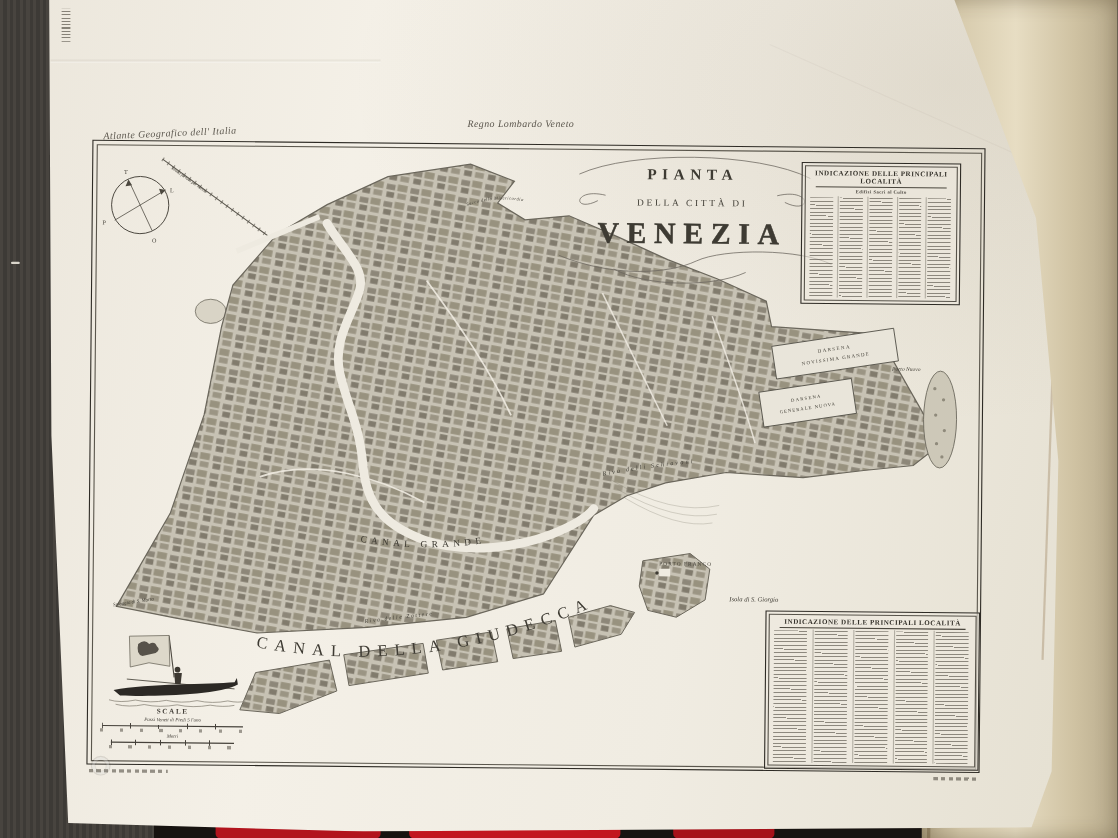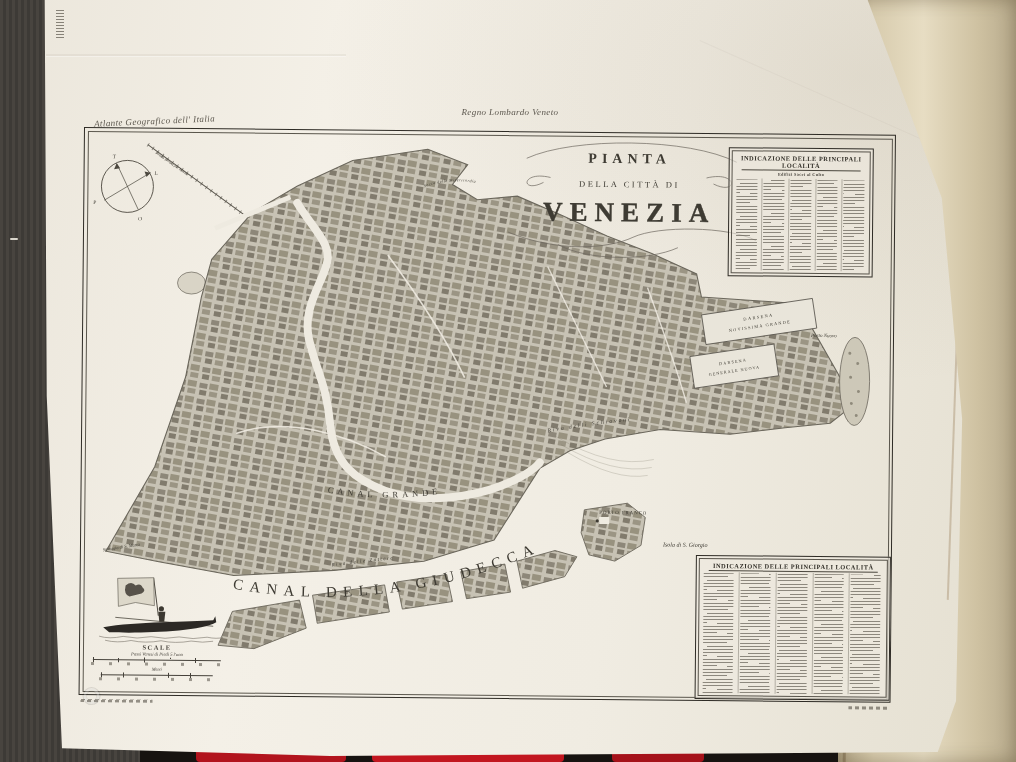--- a/index.html
+++ b/index.html
@@ -86,21 +86,21 @@
   <div class="under-sheet"></div>
 
   <div class="paper">
     <div class="crease" style="left:46px;top:54px;width:300px;height:1.6px;opacity:.5;"></div>
     <div class="crease light" style="left:46px;top:56px;width:300px;height:1.2px;"></div>
     <div class="crease" style="left:952px;top:300px;width:2px;height:300px;background:rgba(130,95,50,.28);transform:rotate(2deg);"></div>
     <div class="crease" style="left:700px;top:40px;width:280px;height:1.4px;opacity:.35;transform:rotate(24deg);transform-origin:0 0;"></div>
 
     <div class="micro-stamp"></div>
     <div class="script" style="left:94px;top:116px;transform:rotate(-2.5deg);">Atlante Geografico dell' Italia</div>
-    <div class="script" style="left:425px;top:107px;width:170px;text-align:center;">Regno Lombardo Veneto</div>
+    <div class="script" style="left:425px;top:107px;width:170px;">Regno Lombardo Veneto</div>
 
     <div class="plate">
       <div class="frame-outer"></div>
       <div class="frame-inner"></div>
 
       <svg class="map-svg" width="802" height="558" viewBox="0 0 802 558">
         <defs>
           <pattern id="urban" width="22" height="16" patternUnits="userSpaceOnUse" patternTransform="rotate(10)">
             <rect width="22" height="16" fill="#c7c2b4"></rect>
             <rect x="1" y="2" width="8" height="5" fill="#8d8779"></rect>

